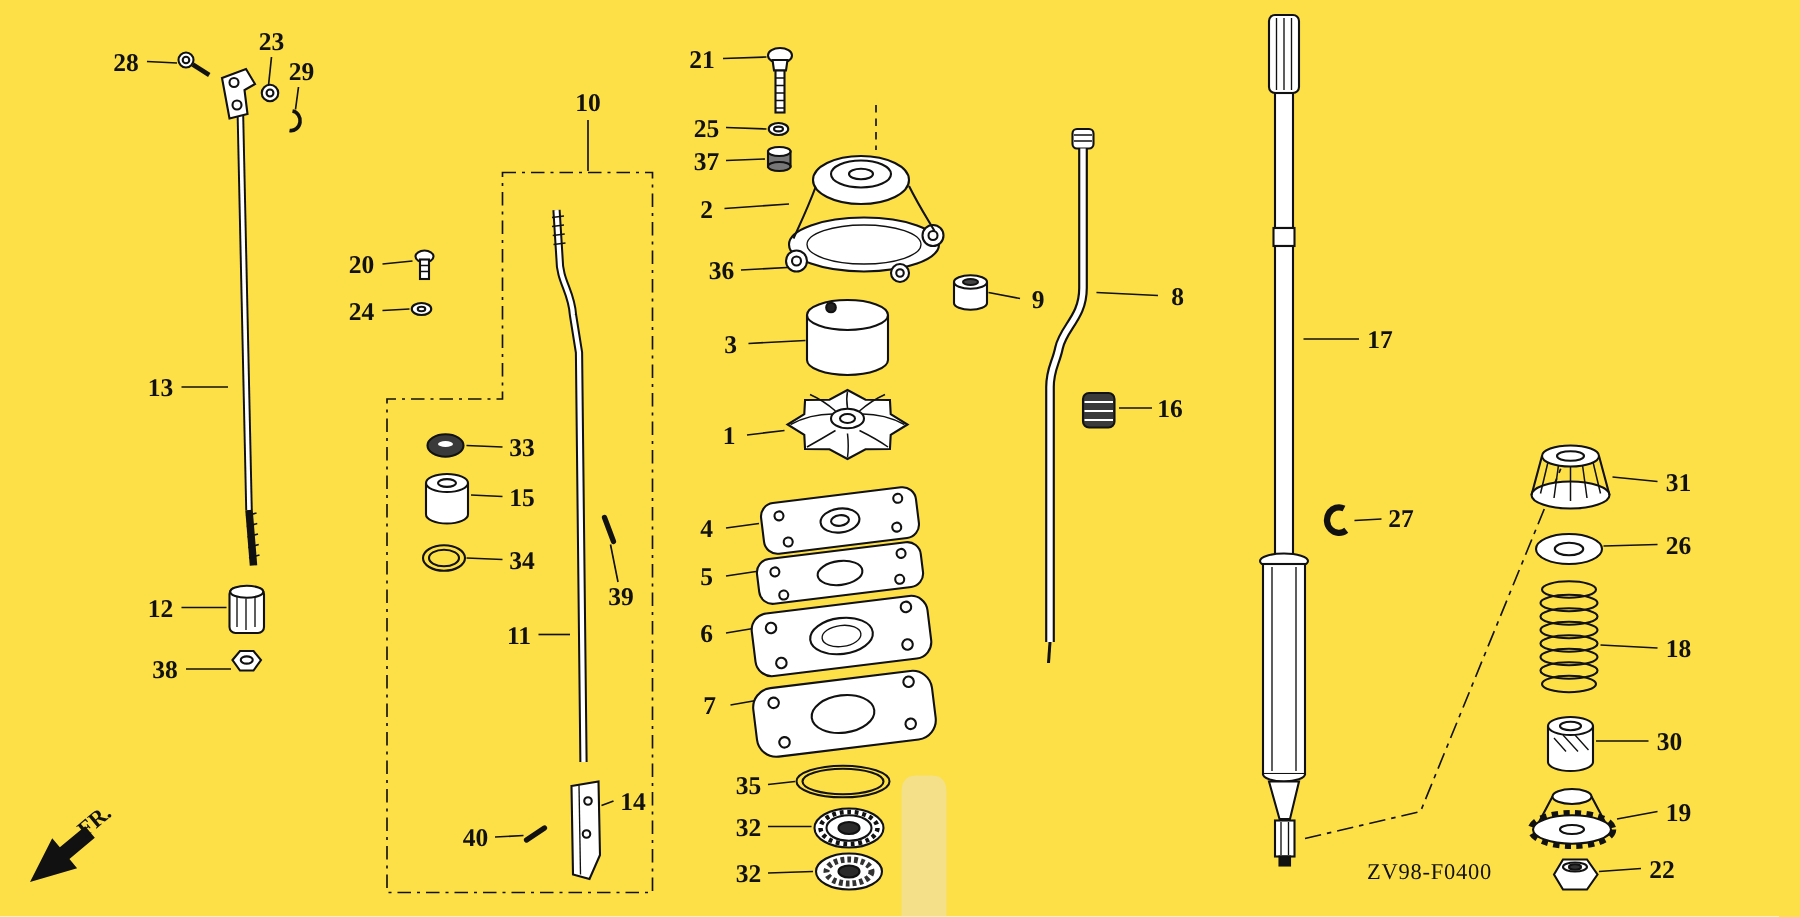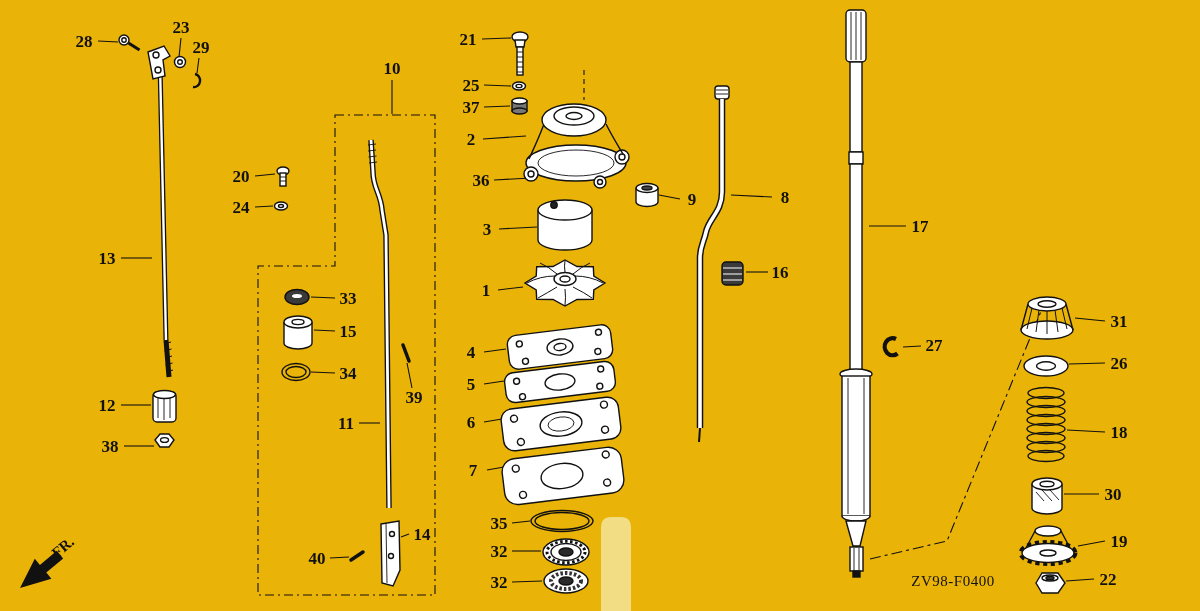--- a/index.html
+++ b/index.html
@@ -1,16 +1,16 @@
 <!DOCTYPE html>
 <html><head>
 <meta charset="utf-8">
 <style>
   html,body{margin:0;padding:0;background:#ffffff;}
-  .stage{position:relative;width:1200px;height:611px;background:#eab308;overflow:hidden;}
+  .stage{position:relative;width:1200px;height:611px;background:#fde047;overflow:hidden;}
   svg{display:block;}
   text.part-label{font-family:"Liberation Serif",serif;font-size:17px;font-weight:bold;fill:#111;}
   text.code-label{font-family:"Liberation Serif",serif;font-size:15px;font-weight:normal;fill:#111;letter-spacing:.5px;}
   text.fr-label{font-family:"Liberation Serif",serif;font-size:15px;font-weight:bold;fill:#111;}
 </style>
 </head>
 <body>
 
 <div class="stage">
 <svg width="1200" height="611" viewBox="0 0 1200 611">

